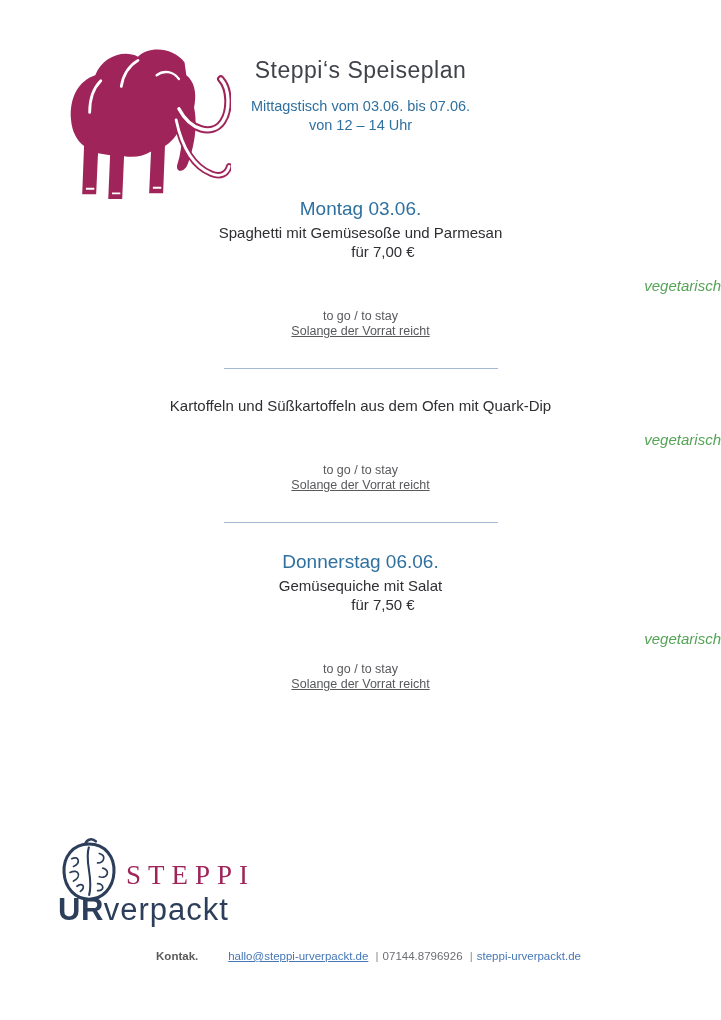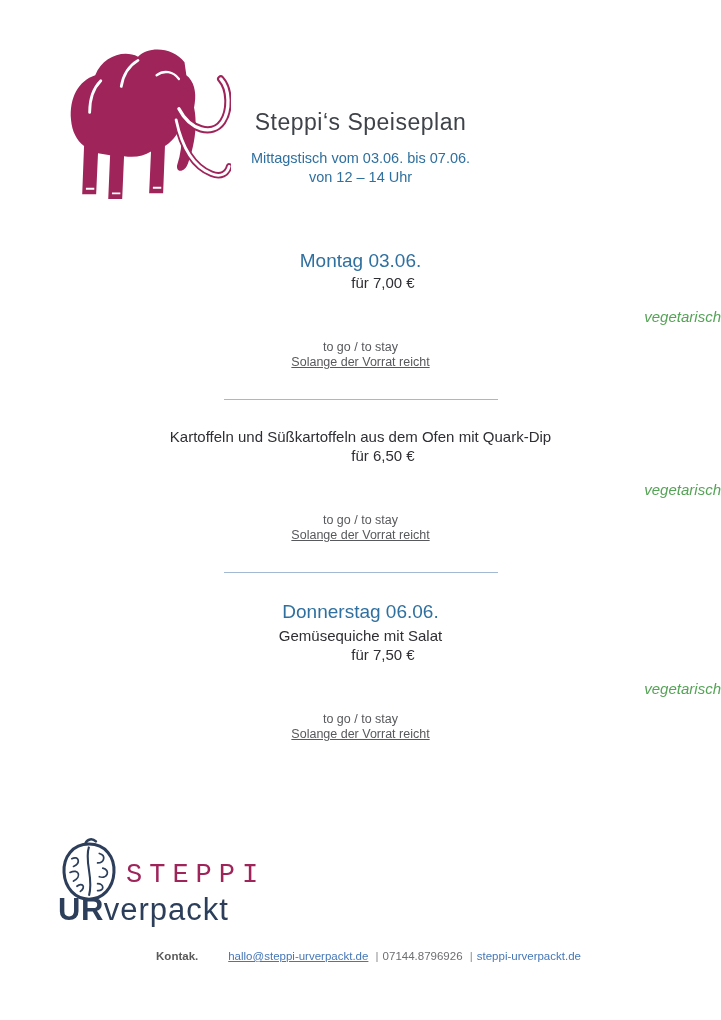--- a/index.html
+++ b/index.html
@@ -17,21 +17,21 @@
   
   .mammoth-logo {
     position: absolute;
     left: 45px;
     top: 33px;
     width: 186px;
     height: 184px;
   }
 
   
-  .header { padding-top: 80px; text-align: center; margin-top: 28px; }
+  .header { padding-top: 56px; text-align: center; }
   .page-title {
     font-size: 23px;
     line-height: 28px;
     font-weight: 500;
     letter-spacing: 0.5px;
     color: #3f4349;
   }
   .subtitle {
     font-size: 14.5px;
     line-height: 19px;
@@ -107,21 +107,21 @@
     height: 66px;
   }
   .logo-steppi {
     position: absolute;
     left: 80px;
     top: 24px;
     font-size: 27px;
     letter-spacing: 7px;
     font-weight: 500;
     color: #9e2459;
-    font-family: Liberation Mono, monospace;
+    font-family: Liberation Serif, serif;
   }
   .logo-urverpackt {
     position: absolute;
     left: 12px;
     top: 56px;
     font-size: 31px;
     color: #2c3e5a;
     white-space: nowrap;
     font-family: "Liberation Sans", sans-serif;
   }
@@ -175,31 +175,31 @@
   <div class="header">
     <div class="page-title">Steppi‘s Speiseplan</div>
     <div class="subtitle subtitle-1">Mittagstisch vom 03.06. bis 07.06.</div>
     <div class="subtitle">von 12 – 14 Uhr</div>
   </div>
 
   <div class="menu">
 
     <section class="day-section">
       <div class="day-heading">Montag 03.06.</div>
+      <div class="dish">Spaghetti mit Gemüsesoße und Parmesan</div>
       <div class="price">für 7,00 €</div>
       <div class="diet">vegetarisch</div>
       <div class="note-1">to go / to stay</div>
       <div class="note-2">Solange der Vorrat reicht</div>
     </section>
 
     <hr class="section-divider">
 
     <section class="day-section">
       <div class="dish">Kartoffeln und Süßkartoffeln aus dem Ofen mit Quark-Dip</div>
-      <div class="price">für 6,50 €</div>
       <div class="diet">vegetarisch</div>
       <div class="note-1">to go / to stay</div>
       <div class="note-2">Solange der Vorrat reicht</div>
     </section>
 
     <hr class="section-divider">
 
     <section class="day-section">
       <div class="day-heading">Donnerstag 06.06.</div>
       <div class="dish">Gemüsequiche mit Salat</div>

